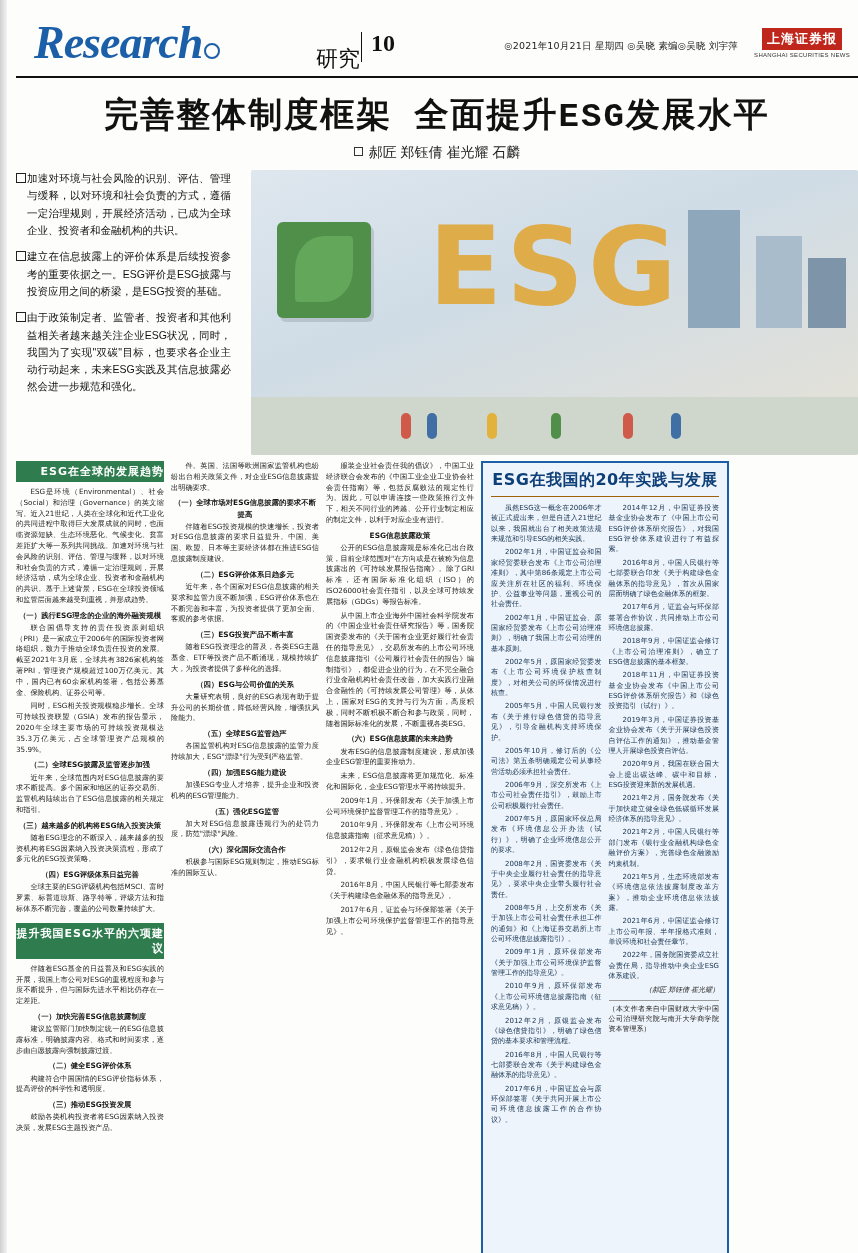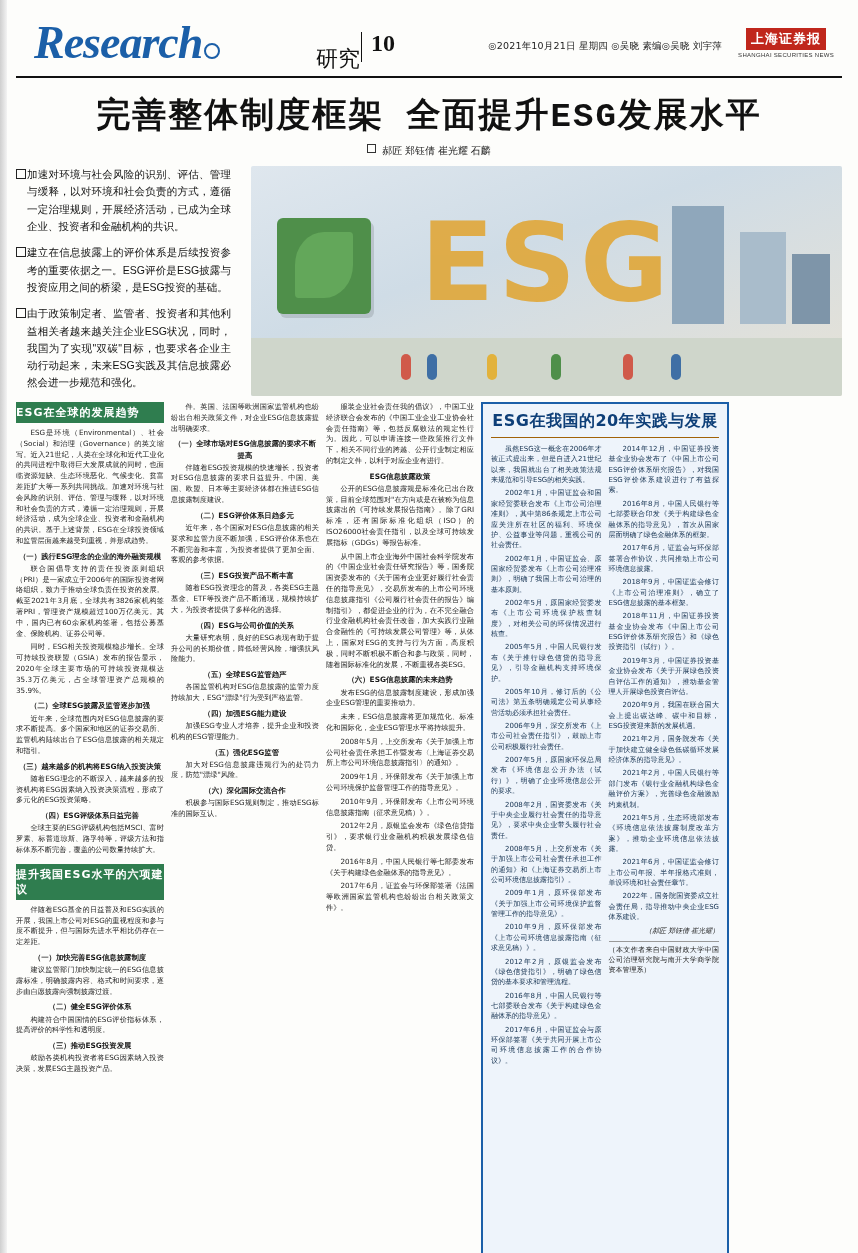--- a/index.html
+++ b/index.html
@@ -1,19 +1,19 @@
 <!DOCTYPE html>
 <html><head>
 <meta charset="utf-8">
 <style>
   html,body{margin:0;padding:0;background:#e8e8e8;}
   body{font-family:"Liberation Sans","DejaVu Sans",sans-serif;}
   .page{
     width:858px;height:1253px;background:#fdfdfb;position:relative;overflow:hidden;
-    box-sizing:border-box;padding:14px 16px 10px 16px;
+    box-sizing:border-box;padding:14px 0 10px 16px;
   }
   .page::before{
     content:"";position:absolute;left:0;top:0;width:7px;height:100%;
     background:linear-gradient(to right,#cfcfcf,#f3f3f3);
   }
   
   .masthead{position:relative;height:62px;border-bottom:2px solid #111;}
   .mast-logo{
     position:absolute;left:18px;top:2px;font-family:"Liberation Serif","DejaVu Serif",serif;
     font-size:46px;font-style:italic;font-weight:700;color:#1b5fa8;letter-spacing:-1px;
@@ -44,24 +44,24 @@
   .mast-paper .cn{
     background:#c0271c;color:#fff;font-size:13px;font-weight:700;padding:2px 5px;
     font-family:Liberation Sans, sans-serif;letter-spacing:1px;display:inline-block;
   }
   .mast-paper .en{font-size:6px;color:#333;letter-spacing:.3px;margin-top:2px;}
   
   .headline{
     text-align:center;font-size:34px;font-weight:700;color:#111;letter-spacing:2px;
     margin:14px 0 6px 0;font-family:Liberation Mono, monospace;
   }
-  .byline{text-align:center;font-size:10px;color:#222;margin-bottom:8px;}
+  .byline{text-align:center;font-size:14px;color:#222;margin-bottom:8px;}
   .byline .sq{display:inline-block;width:7px;height:7px;border:1px solid #333;margin-right:6px;vertical-align:1px;}
   
-  .hero-row{display:flex;gap:20px;height:230px;margin-bottom:6px;}
+  .hero-row{display:flex;gap:20px;height:285px;margin-bottom:6px;}
   .bullets{width:215px;font-size:10.5px;line-height:1.65;color:#111;}
   .bullets .b{display:flex;margin-bottom:9px;}
   .bullets .bx{flex:0 0 11px;}
   .bullets .bx i{display:block;width:8px;height:8px;border:1px solid #222;margin-top:3px;font-style:normal;}
   .bullets .bt{flex:1;text-align:justify;}
   .hero-img{
     flex:1;position:relative;overflow:hidden;border-radius:2px;
     background:linear-gradient(160deg,#dfe7ee 0%,#cfdce6 40%,#e7e2d6 100%);
   }
   .hero-img .ground{position:absolute;left:0;bottom:0;width:100%;height:58px;background:#cfd6cb;}
@@ -80,21 +80,21 @@
   }
   .hero-img .bld1{position:absolute;right:118px;top:40px;width:52px;height:118px;background:#8fa7bb;}
   .hero-img .bld2{position:absolute;right:56px;top:66px;width:46px;height:92px;background:#a9bccb;}
   .hero-img .bld3{position:absolute;right:12px;top:88px;width:38px;height:70px;background:#7e95a9;}
   .hero-img .ppl{position:absolute;bottom:16px;width:10px;height:26px;border-radius:5px;}
   
   .grid{display:flex;gap:7px;}
   .col{width:148px;}
   .col.sb{width:248px;}
   .sect-head{
-    background:#2f7d4f;color:#fff;font-size:11px;font-weight:700;text-align:left;
+    background:#2f7d4f;color:#fff;font-size:11px;font-weight:700;text-align:right;
     padding:3px 0;margin:0 0 5px 0;letter-spacing:1px;font-family:"DejaVu Sans",sans-serif;
   }
   p.body{
     font-size:7.2px;line-height:1.5;color:#1a1a1a;text-align:justify;margin:0 0 3px 0;
     text-indent:2em;font-family:"DejaVu Sans",sans-serif;
   }
   p.sub{
     font-size:7.4px;line-height:1.5;color:#1a1a1a;text-align:center;margin:4px 0 2px 0;
     font-weight:700;font-family:"DejaVu Sans",sans-serif;text-indent:0;
   }
@@ -220,26 +220,25 @@
 
     <div class="col">
       <p class="body">服装企业社会责任我的倡议》，中国工业经济联合会发布的《中国工业企业工业协会社会责任指南》等，包括反腐败法的规定性行为。因此，可以申请连接一些政策推行文件下，相关不同行业的跨越、公开行业制定相应的制定文件，以利于对应企业有进行。</p>
       <p class="sub">ESG信息披露政策</p>
       <p class="body">公开的ESG信息披露规是标准化已出台政策，目前全球范围对"在方向或是在被称为信息披露出的《可持续发展报告指南》。除了GRI标准，还有国际标准化组织（ISO）的ISO26000社会责任指引，以及全球可持续发展指标（GDGs）等报告标准。</p>
       <p class="body">从中国上市企业海外中国社会科学院发布的《中国企业社会责任研究报告》等，国务院国资委发布的《关于国有企业更好履行社会责任的指导意见》，交易所发布的上市公司环境信息披露指引《公司履行社会责任的报告》编制指引》，都促进企业的行为，在不完全融合行业金融机构社会责任改善，加大实践行业融合金融性的《可持续发展公司管理》等，从体上，国家对ESG的支持与行为方面，高度积极，同时不断积极不断合和参与政策，同时，随着国际标准化的发展，不断重视各类ESG。</p>
       <p class="body"></p>
       <p class="sub">（六）ESG信息披露的未来趋势</p>
       <p class="body">发布ESG的信息披露制度建设，形成加强企业ESG管理的重要推动力。</p>
       <p class="body">未来，ESG信息披露将更加规范化、标准化和国际化，企业ESG管理水平将持续提升。</p>
-      <p class="body">2008年5月，上交所发布《关于加强上市公司社会责任承担工作暨发布〈上海证券交易所上市公司环境信息披露指引〉的通知》。</p>
       <p class="body">2009年1月，环保部发布《关于加强上市公司环境保护监督管理工作的指导意见》。</p>
       <p class="body">2010年9月，环保部发布《上市公司环境信息披露指南（征求意见稿）》。</p>
       <p class="body">2012年2月，原银监会发布《绿色信贷指引》，要求银行业金融机构积极发展绿色信贷。</p>
       <p class="body">2016年8月，中国人民银行等七部委发布《关于构建绿色金融体系的指导意见》。</p>
-      <p class="body">2017年6月，证监会与环保部签署《法国等欧洲国家监管机构也纷纷出台相关政策文件》。</p>
+      <p class="body">2017年6月，证监会与环保部签署《关于加强上市公司环境保护监督管理工作的指导意见》。</p>
     </div>
 
     <div class="col sb">
       <div class="sidebox">
         <h2>ESG在我国的20年实践与发展</h2>
         <div class="sb-cols">
           <div class="sb-col">
             <p>虽然ESG这一概念在2006年才被正式提出来，但是自进入21世纪以来，我国就出台了相关政策法规来规范和引导ESG的相关实践。</p>
             <p>2002年1月，中国证监会和国家经贸委联合发布《上市公司治理准则》，其中第86条规定上市公司应关注所在社区的福利、环境保护、公益事业等问题，重视公司的社会责任。</p>
             <p>2002年1月，中国证监会、原国家经贸委发布《上市公司治理准则》，明确了我国上市公司治理的基本原则。</p>

